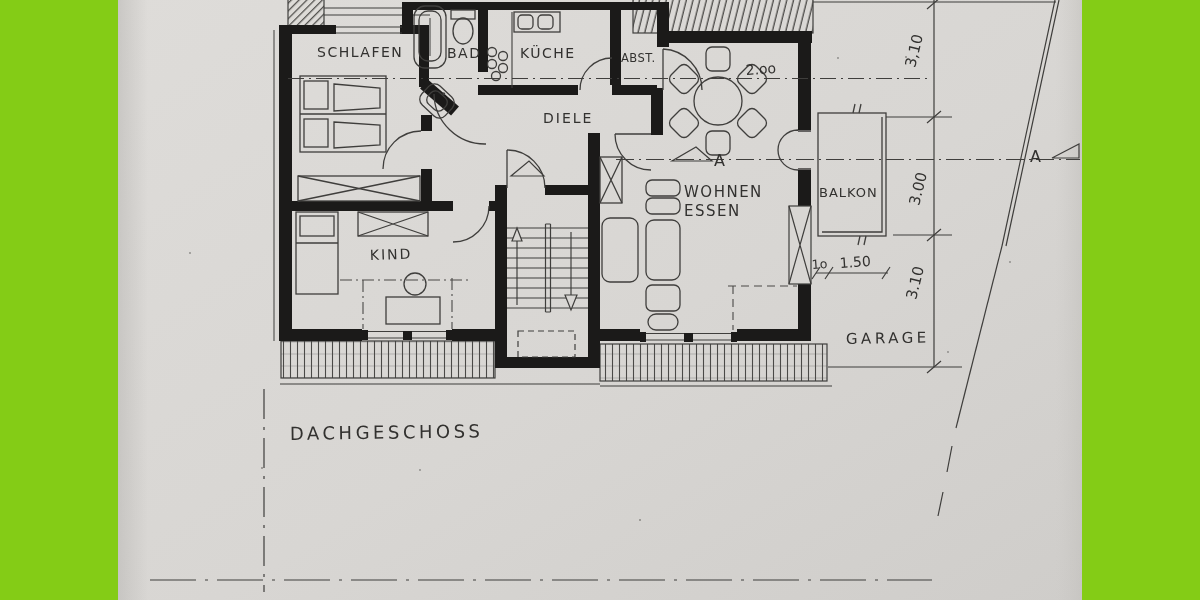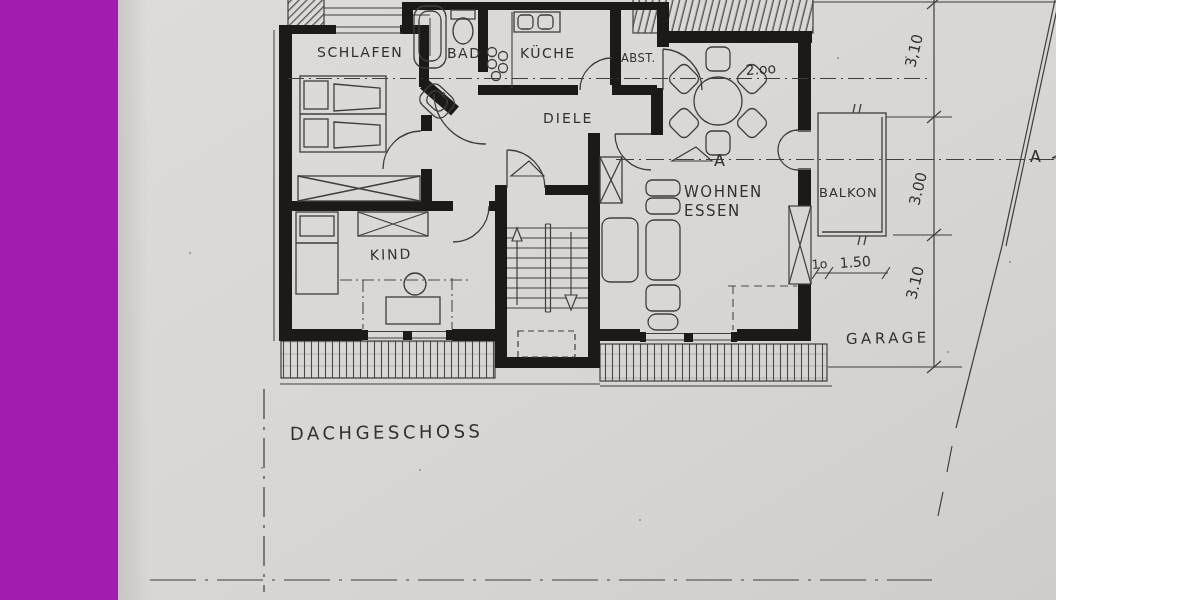--- a/index.html
+++ b/index.html
@@ -1,16 +1,16 @@
 <!DOCTYPE html>
 <html><head>
 <meta charset="utf-8">
 <style>
   html,body{margin:0;padding:0;background:#ffffff;}
-  .stage{position:relative;width:1056px;height:600px;background:#a21caf;overflow:hidden;
+  .stage{position:relative;width:1200px;height:600px;background:#84cc16;overflow:hidden;
          font-family:"DejaVu Sans", sans-serif;}
   svg text{fill:#32312f;}
   .hand{font-family:"DejaVu Sans", sans-serif;}
 </style>
 </head>
 <body>
 
 <div class="stage">
 <svg width="1200" height="600" viewBox="0 0 1200 600">
   <defs>

